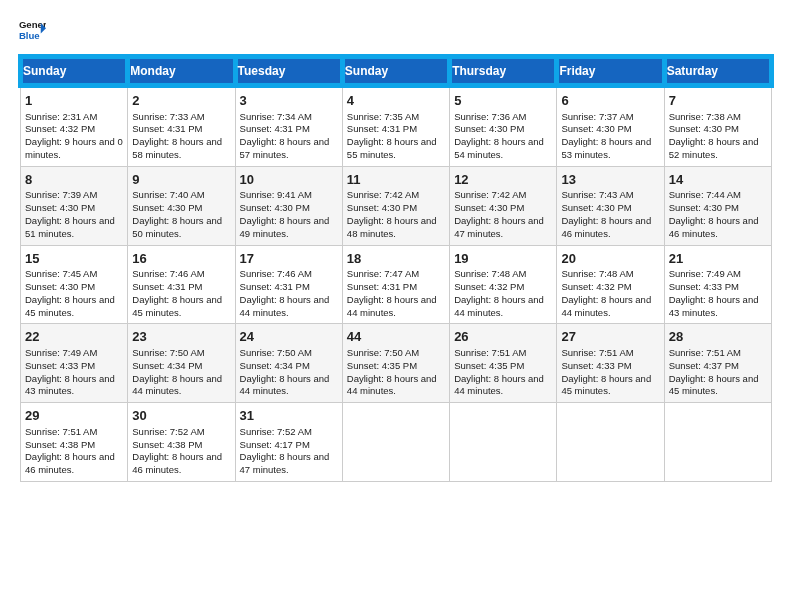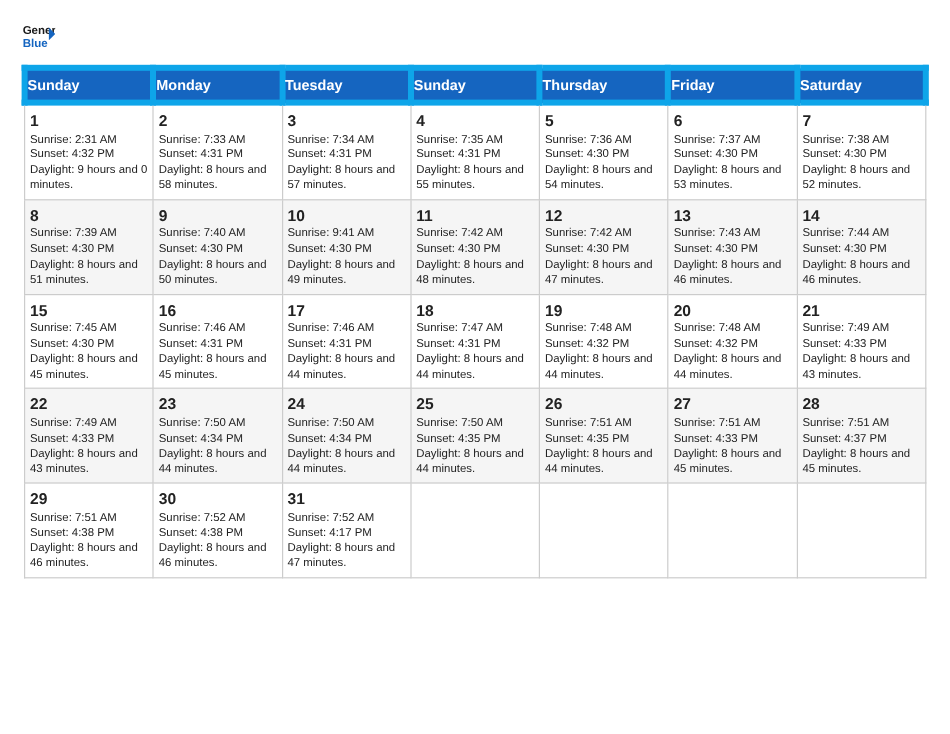--- a/index.html
+++ b/index.html
@@ -127,21 +127,21 @@
           <td><span class="day-num">17</span><span>Sunrise: 7:46 AM</span><br><span>Sunset: 4:31 PM</span><br><span>Daylight: 8 hours and 44 minutes.</span></td>
           <td><span class="day-num">18</span><span>Sunrise: 7:47 AM</span><br><span>Sunset: 4:31 PM</span><br><span>Daylight: 8 hours and 44 minutes.</span></td>
           <td><span class="day-num">19</span><span>Sunrise: 7:48 AM</span><br><span>Sunset: 4:32 PM</span><br><span>Daylight: 8 hours and 44 minutes.</span></td>
           <td><span class="day-num">20</span><span>Sunrise: 7:48 AM</span><br><span>Sunset: 4:32 PM</span><br><span>Daylight: 8 hours and 44 minutes.</span></td>
           <td><span class="day-num">21</span><span>Sunrise: 7:49 AM</span><br><span>Sunset: 4:33 PM</span><br><span>Daylight: 8 hours and 43 minutes.</span></td>
         </tr>
         <tr>
           <td><span class="day-num">22</span><span>Sunrise: 7:49 AM</span><br><span>Sunset: 4:33 PM</span><br><span>Daylight: 8 hours and 43 minutes.</span></td>
           <td><span class="day-num">23</span><span>Sunrise: 7:50 AM</span><br><span>Sunset: 4:34 PM</span><br><span>Daylight: 8 hours and 44 minutes.</span></td>
           <td><span class="day-num">24</span><span>Sunrise: 7:50 AM</span><br><span>Sunset: 4:34 PM</span><br><span>Daylight: 8 hours and 44 minutes.</span></td>
-          <td><span class="day-num">25</span><span>Sunrise: 7:50 AM</span><br><span>Sunset: 4:35 PM</span><br><span>Daylight: 8 hours and 44 minutes.</span></td>
+          <td><span class="day-num">44</span><span>Sunrise: 7:50 AM</span><br><span>Sunset: 4:35 PM</span><br><span>Daylight: 8 hours and 44 minutes.</span></td>
           <td><span class="day-num">26</span><span>Sunrise: 7:51 AM</span><br><span>Sunset: 4:35 PM</span><br><span>Daylight: 8 hours and 44 minutes.</span></td>
           <td><span class="day-num">27</span><span>Sunrise: 7:51 AM</span><br><span>Sunset: 4:33 PM</span><br><span>Daylight: 8 hours and 45 minutes.</span></td>
           <td><span class="day-num">28</span><span>Sunrise: 7:51 AM</span><br><span>Sunset: 4:37 PM</span><br><span>Daylight: 8 hours and 45 minutes.</span></td>
         </tr>
         <tr>
           <td><span class="day-num">29</span><span>Sunrise: 7:51 AM</span><br><span>Sunset: 4:38 PM</span><br><span>Daylight: 8 hours and 46 minutes.</span></td>
           <td><span class="day-num">30</span><span>Sunrise: 7:52 AM</span><br><span>Sunset: 4:38 PM</span><br><span>Daylight: 8 hours and 46 minutes.</span></td>
           <td><span class="day-num">31</span><span>Sunrise: 7:52 AM</span><br><span>Sunset: 4:17 PM</span><br><span>Daylight: 8 hours and 47 minutes.</span></td>
           <td></td>
           <td></td>

